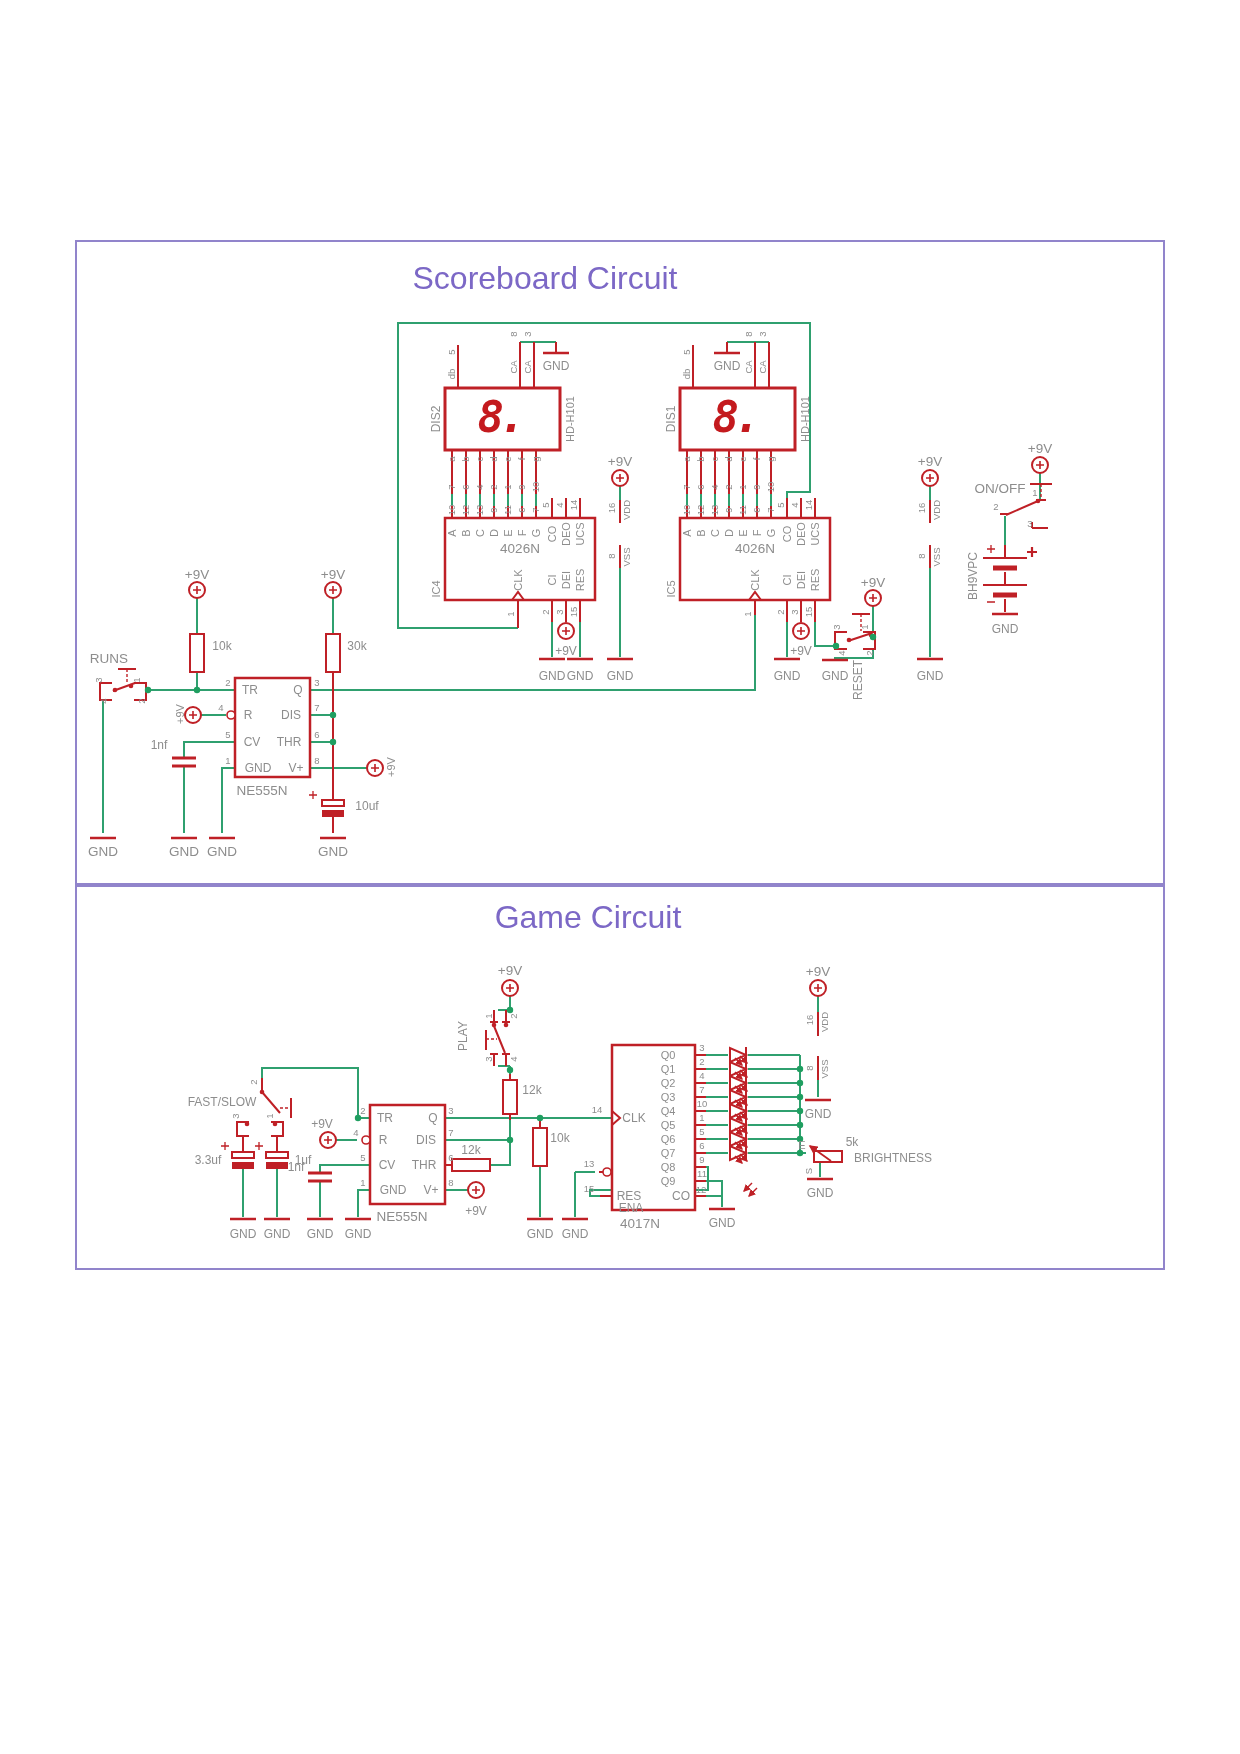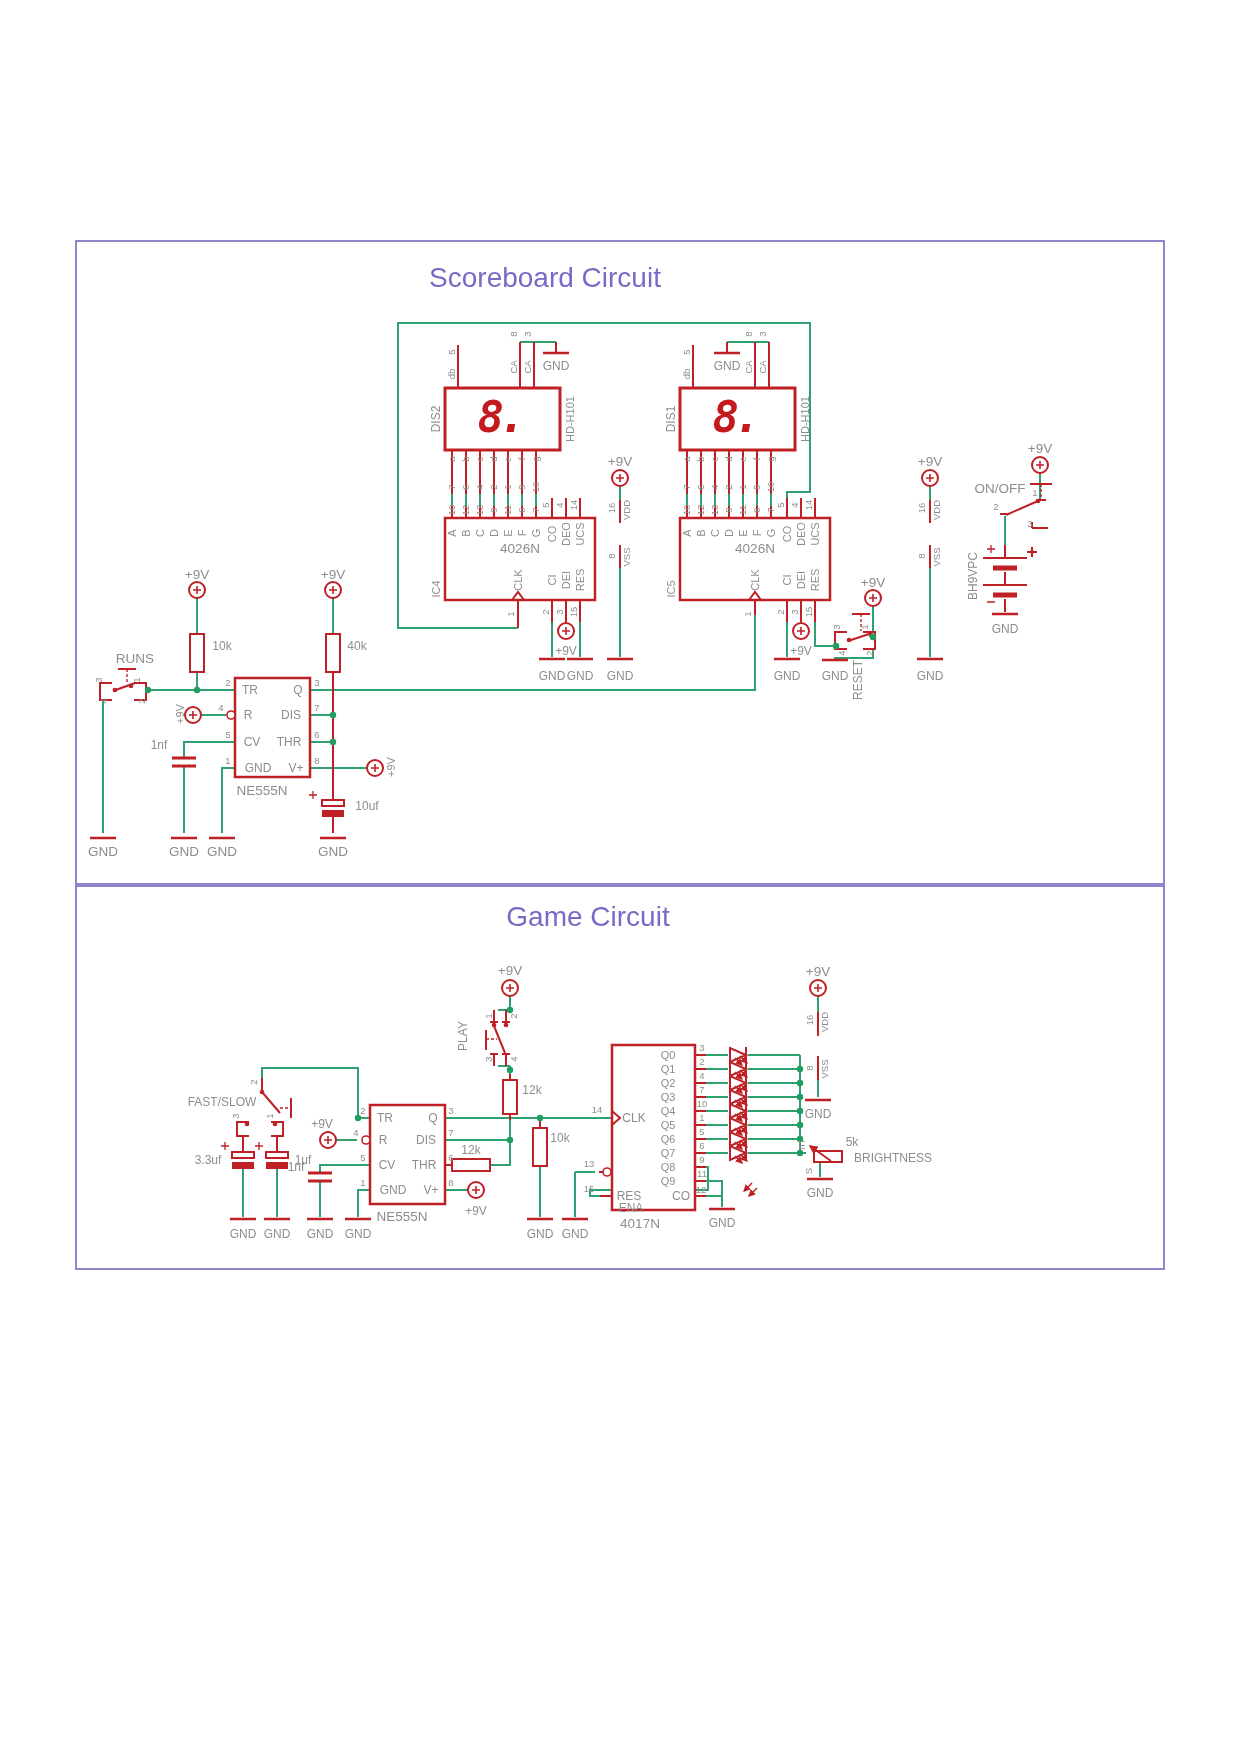--- a/index.html
+++ b/index.html
@@ -5,21 +5,21 @@
   html,body{margin:0;padding:0;background:#fff;}
   .page{position:relative;width:1240px;height:1754px;background:#fff;font-family:"Liberation Sans",sans-serif;overflow:hidden;}
   .frame{position:absolute;border:2px solid #9184cb;box-sizing:border-box;background:transparent;}
   svg.schem{position:absolute;left:0;top:0;}
   .t{position:absolute;transform:translate(-50%,-50%);color:#8d8d8d;white-space:nowrap;line-height:1;}
   .rot{transform:translate(-50%,-50%) rotate(-90deg);}
   .s9{font-size:9.5px;}
   .s11{font-size:11px;}
   .s12{font-size:12px;}
   .s13{font-size:13.5px;}
-  .title{font-size:28px;color:#7c68c6;}
+  .title{font-size:32px;color:#7c68c6;}
   .digit{font-family:"DejaVu Sans Mono",monospace;font-style:italic;font-weight:bold;font-size:44px;color:#c41a1e;letter-spacing:-5px;}
   .list{position:absolute;color:#8d8d8d;}
   .list>span{position:absolute;transform:translate(-50%,-50%) rotate(-90deg);white-space:nowrap;line-height:1;}
   .list.h>span{transform:translate(-50%,-50%);}
 </style>
 </head>
 <body>
 
 <div class="page">
 
@@ -250,22 +250,22 @@
       <circle cx="800" cy="1153" r="3.2"></circle>
     </g>
   </svg>
 
   <span class="t title" style="left:545px;top:278px">Scoreboard Circuit</span>
   <span class="t title" style="left:588px;top:917px">Game Circuit</span>
 
   <span class="t s13" style="left:197px;top:575px">+9V</span>
   <span class="t s12" style="left:222px;top:646px">10k</span>
   <span class="t s13" style="left:333px;top:575px">+9V</span>
-  <span class="t s12" style="left:357px;top:646px">40k</span>
-  <span class="t s13" style="left:135px;top:659px">RUNS</span>
+  <span class="t s12" style="left:357px;top:646px">30k</span>
+  <span class="t s13" style="left:109px;top:659px">RUNS</span>
   <span class="t s9 rot" style="left:99px;top:680px">3</span>
   <span class="t s9 rot" style="left:104px;top:701px">4</span>
   <span class="t s9 rot" style="left:137px;top:680px">1</span>
   <span class="t s9 rot" style="left:142px;top:701px">2</span>
   <span class="t s11 rot" style="left:180px;top:714px">+9V</span>
   <span class="t s12" style="left:159px;top:745px">1nf</span>
   <span class="t s13" style="left:262px;top:791px">NE555N</span>
   <span class="t s12" style="left:250px;top:690px">TR</span>
   <span class="t s12" style="left:248px;top:715px">R</span>
   <span class="t s12" style="left:252px;top:742px">CV</span>

